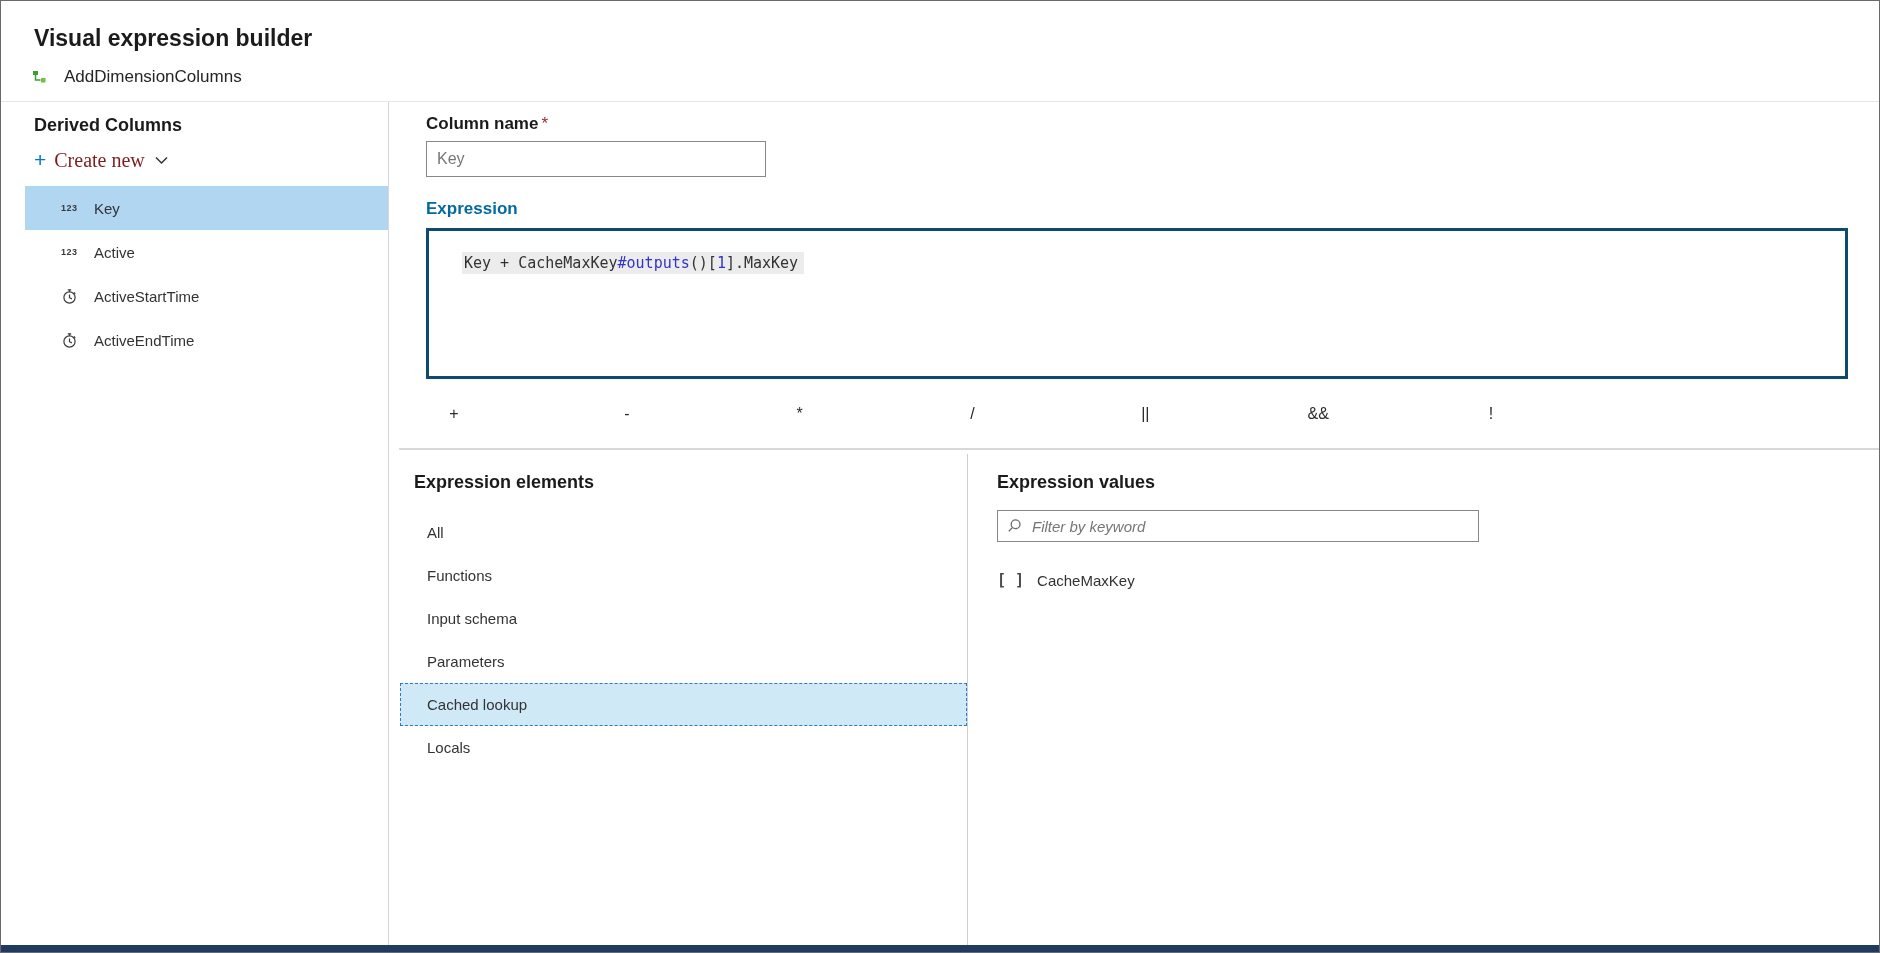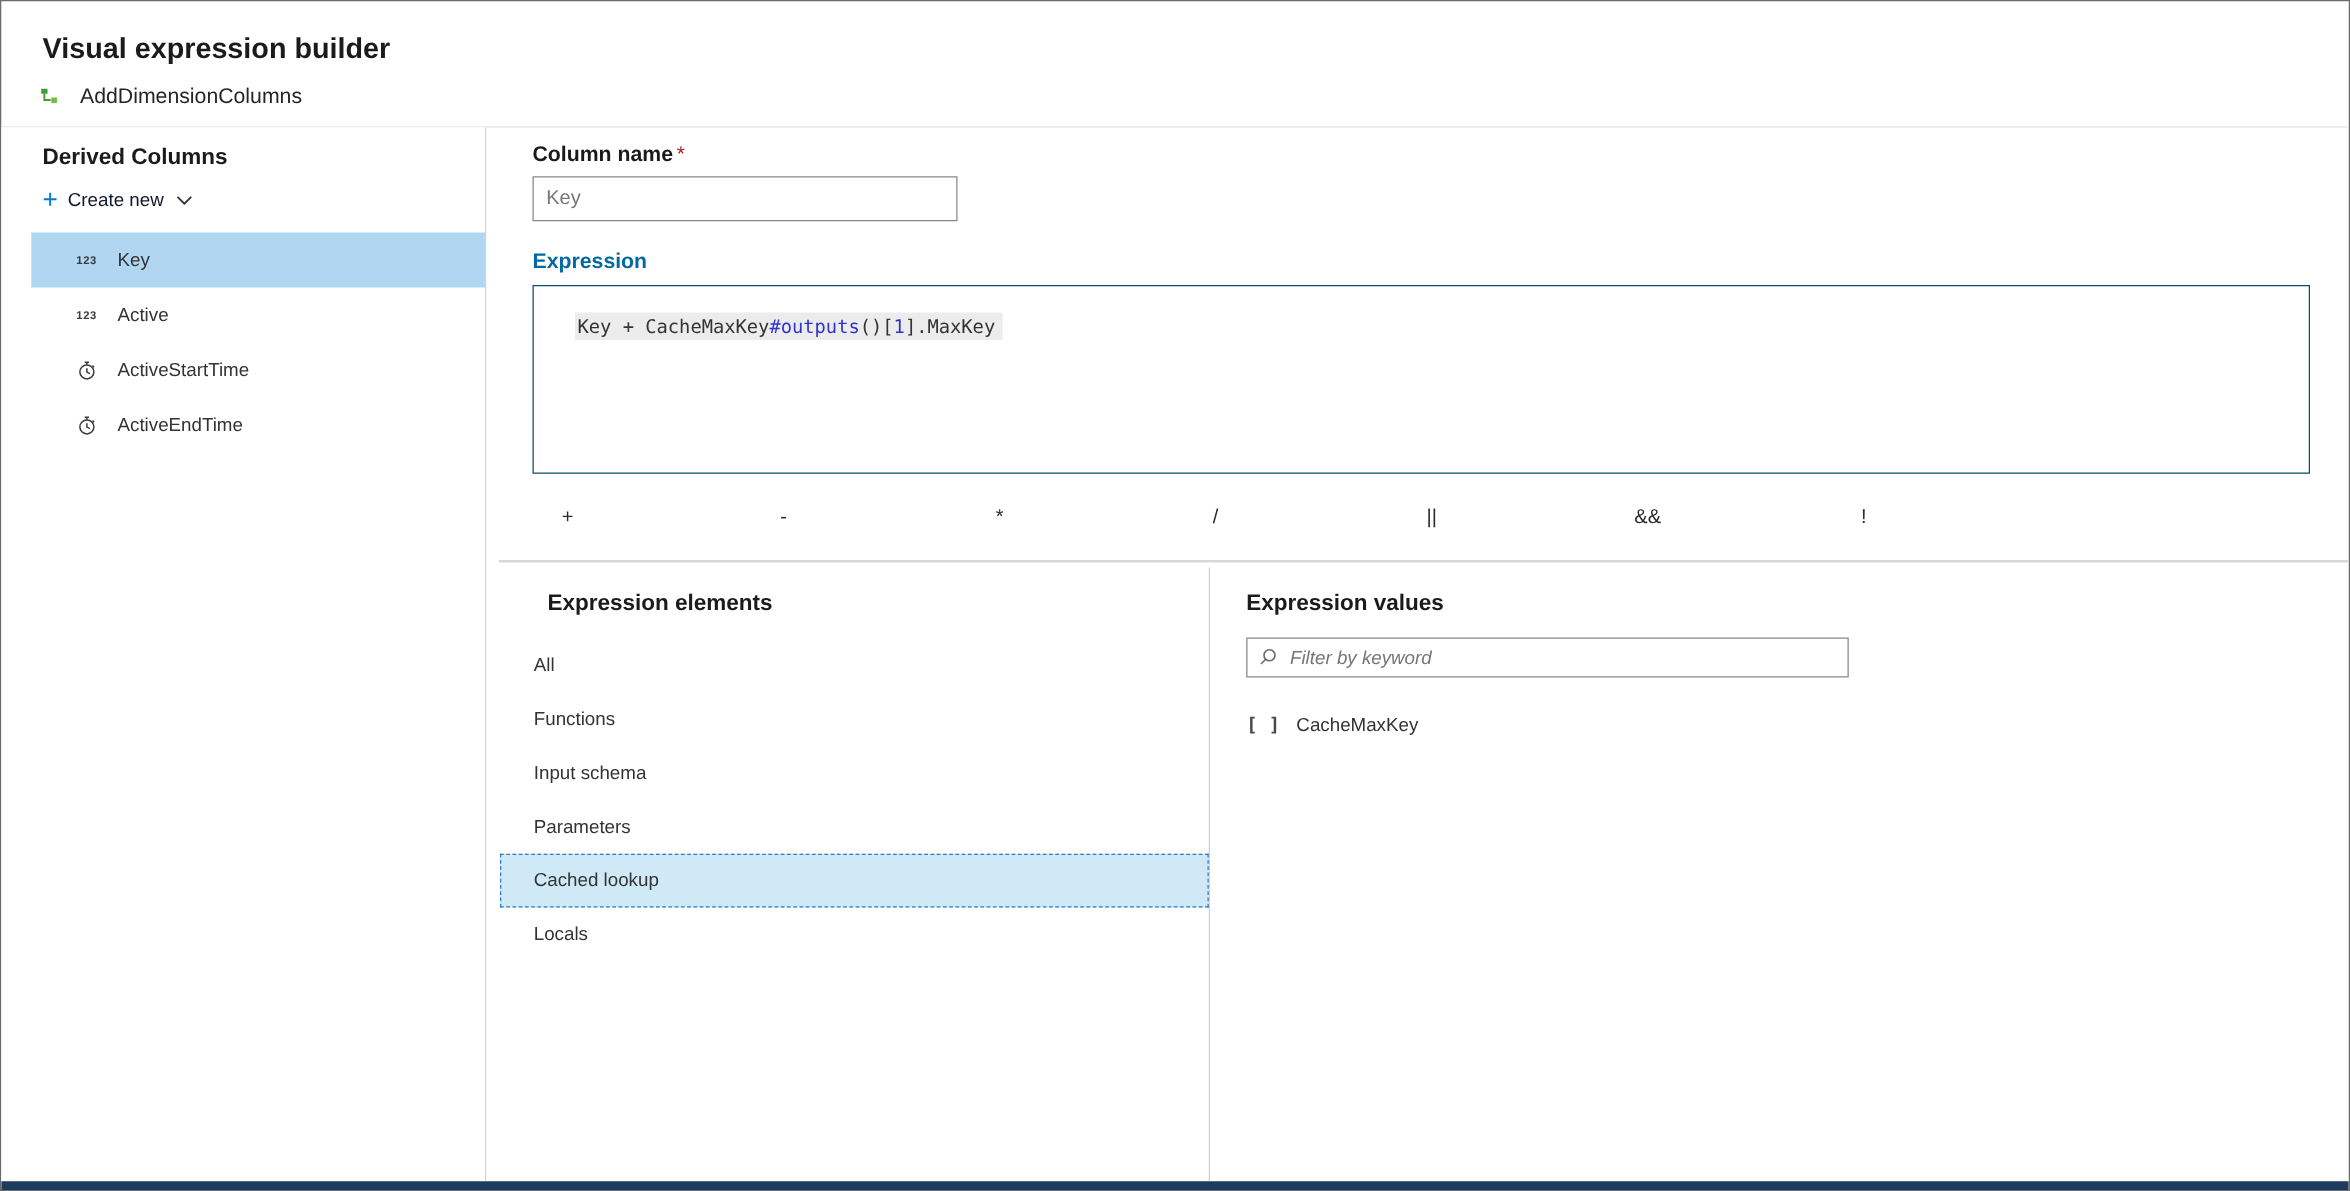--- a/index.html
+++ b/index.html
@@ -15,60 +15,60 @@
   .page-title { position:absolute; left:33px; top:24px; font-size:23px; font-weight:700; color:#1b1b1b; }
   .subtitle-row { position:absolute; left:30px; top:66px; display:flex; align-items:center; gap:17px; }
   .subtitle-text { font-size:17px; color:#252525; }
   .header-sep { position:absolute; left:0; top:100px; width:100%; height:1px; background:#e5e5e5; }
 
   
   .sidebar { position:absolute; left:0; top:101px; width:388px; bottom:7px; border-right:1px solid #d6d6d6; background:#fff; }
   .sidebar-heading { margin:13px 0 0 33px; font-size:18px; font-weight:700; color:#1b1b1b; }
   .create-new { margin:13px 0 0 33px; height:22px; display:flex; align-items:center; gap:8px; cursor:pointer; }
   .plus-glyph { color:#0078d4; font-size:21px; line-height:20px; font-weight:400; }
-  .create-label { font-size:15px; color:#0f172a; }
+  .create-label { font-size:20px; color:#7f1d1d;font-family:Liberation Serif, serif; }
   .col-list { margin-top:15px; }
   .col-item { height:44px; display:flex; align-items:center; padding-left:36px; gap:13px; font-size:15px; color:#333; cursor:pointer;margin-left:24px; }
   .col-item.selected { background:#b0d6f2; }
   .type-num { font-size:9px; font-weight:700; color:#3a3a3a; width:20px; letter-spacing:0.5px; }
   .type-clock { width:20px; display:flex; align-items:center; }
 
   
   .main { position:absolute; left:389px; top:101px; right:0; bottom:7px; }
   .field-label { position:absolute; left:36px; top:12px; font-size:17px; font-weight:700; color:#1b1b1b; }
   .req { color:#a4262c; font-weight:400; margin-left:3px; }
   .name-input {
     position:absolute; left:36px; top:39px; width:340px; height:36px;
     border:1px solid #8a8886; background:#fff; font-family:"Liberation Sans", sans-serif;
     font-size:16px; color:#767676; padding:0 10px; outline:none;
   }
   .expr-label { position:absolute; left:36px; top:97px; font-size:17px; font-weight:700; color:#0369a1; }
   .editor {
     position:absolute; left:36px; top:126px; right:31px; height:151px;
-    border:1px solid #0c4a6e; background:#fff; cursor:text;
+    border:3px solid #0c4a6e; background:#fff; cursor:text;
   }
   .code-line { margin:21px 0 0 33px; font-family:"DejaVu Sans Mono", monospace; font-size:15px; }
   .code-chunk { display:inline-block; background:#ececec; padding:2px 6px 2px 2px; }
   .seg-default { color:#333; }
   .seg-blue { color:#3333cc; }
 
   .op-bar { position:absolute; left:36px; top:294px; width:1093px; height:36px; display:flex; justify-content:space-between; }
   .op-btn {
     width:56px; height:36px; display:flex; align-items:center; justify-content:center;
     font-size:16px; color:#2b2b2b; background:transparent; border:none; cursor:pointer;
     font-family:"Liberation Sans", sans-serif;
   }
 
   .mid-divider { position:absolute; left:9px; right:0; top:346px; height:2px; background:#d8d8d8; }
 
   
   .bottom { position:absolute; left:0; right:0; top:352px; bottom:0; display:flex; }
   .elements-panel { width:578px; border-right:1px solid #d0d0d0; padding-top:18px; }
   .panel-heading { font-size:18px; font-weight:700; color:#1b1b1b; }
-  .elements-panel .panel-heading { margin-left:48px; }
+  .elements-panel .panel-heading { margin-left:24px; }
   .element-list { margin-top:18px; }
   .element-item {
     height:43px; margin-left:10px; display:flex; align-items:center;
     padding-left:26px; font-size:15px; color:#333; cursor:pointer;
     border:1px dashed transparent;
   }
   .element-item.selected { background:#cfe9f7; border:1px dashed #2f7ac3; }
 
   .values-panel { flex:1; padding:18px 0 0 29px; }
   .search-wrap { position:relative; margin-top:17px; width:482px; height:32px; }

